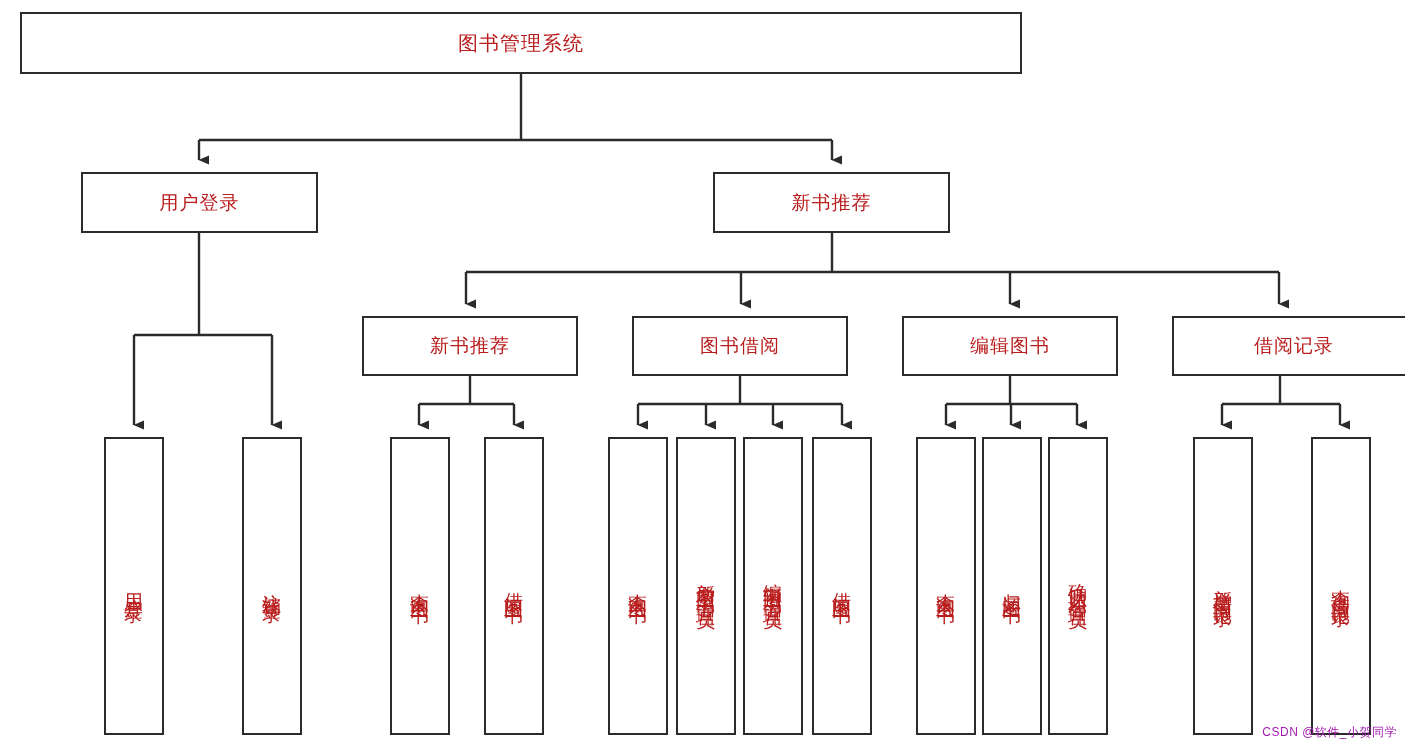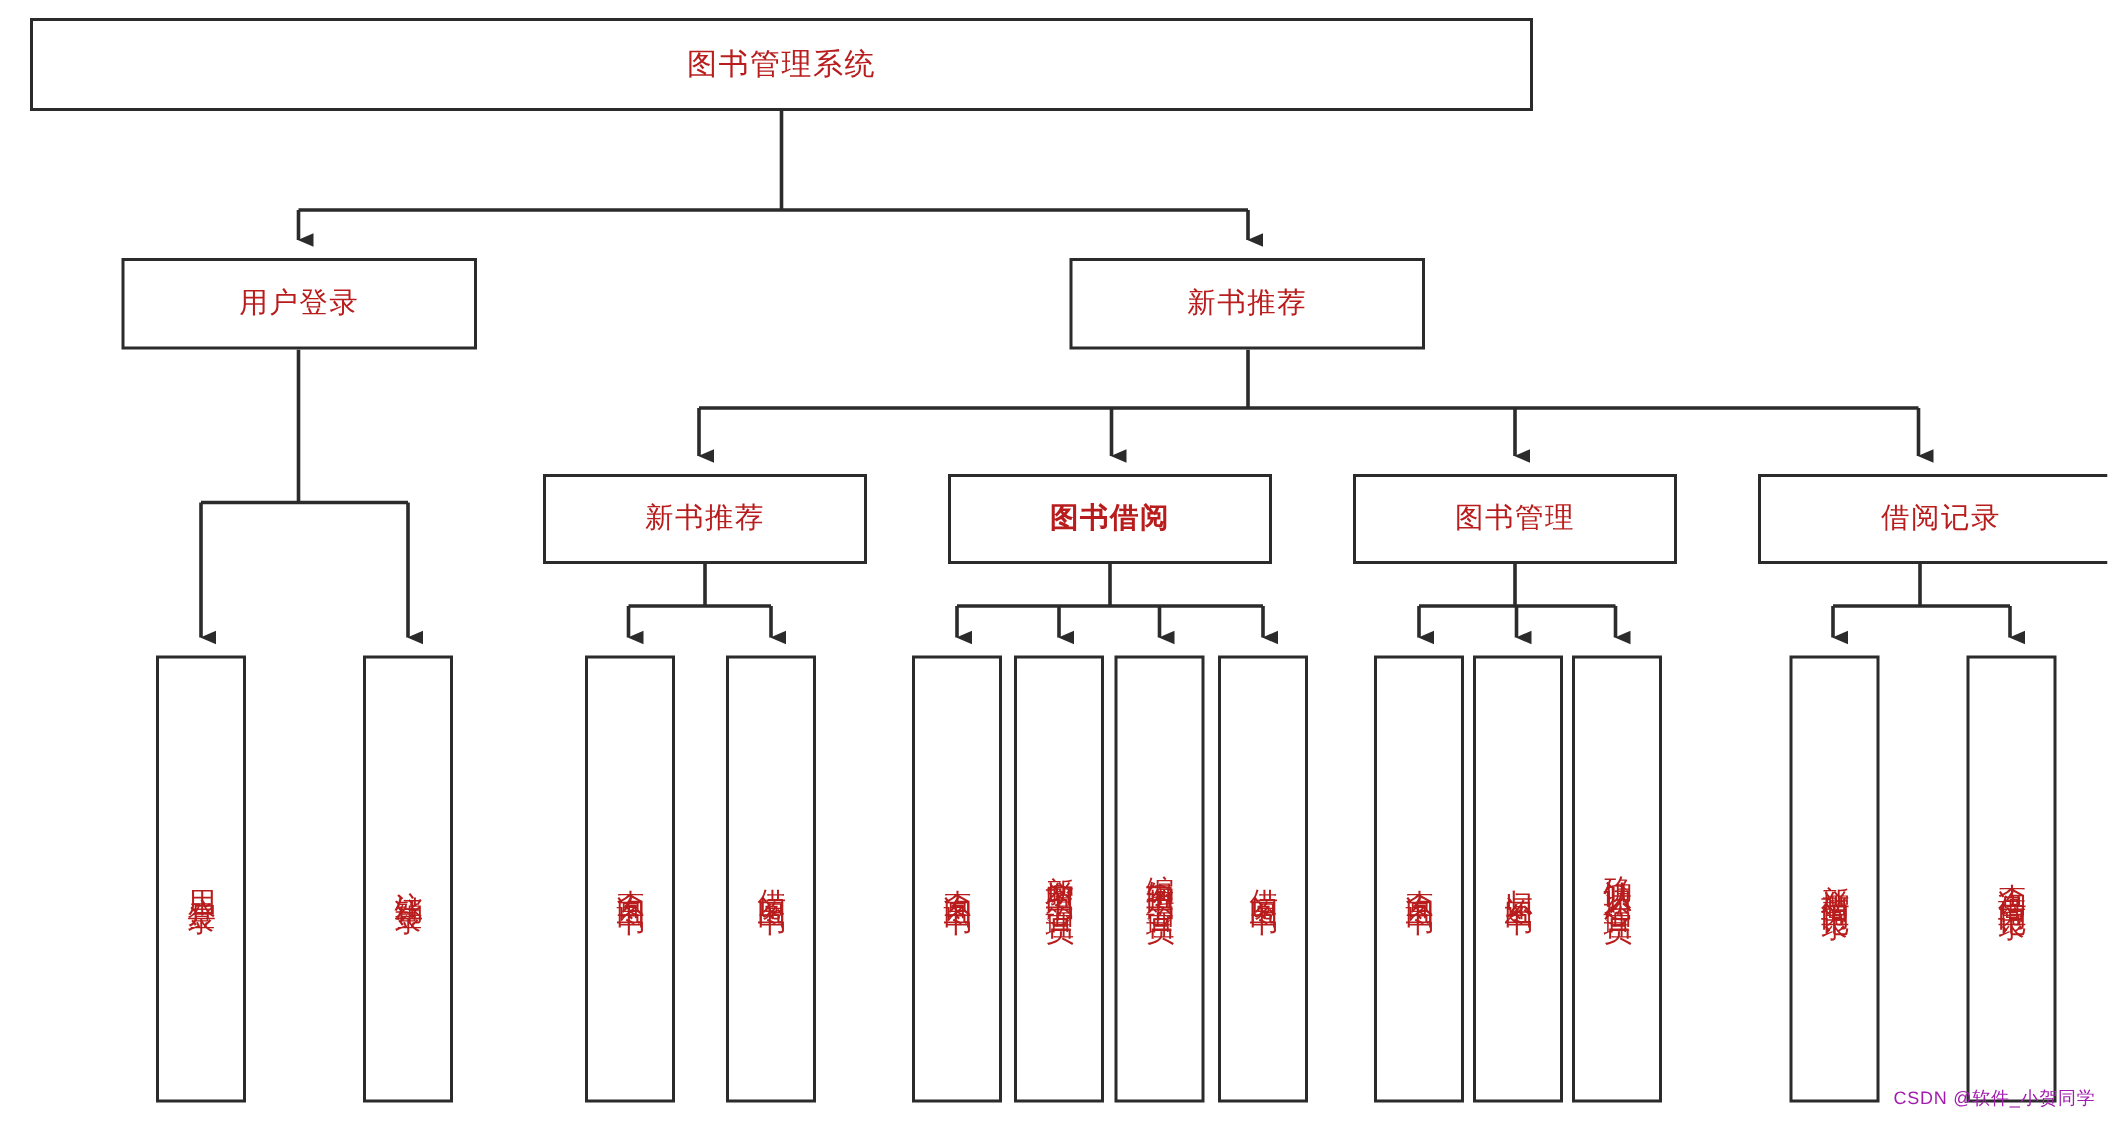--- a/index.html
+++ b/index.html
@@ -117,22 +117,22 @@
       <path d="M1340,404 L1340,425" marker-end="url(#arw)"></path>
     </g>
   </svg>
 
   <div class="node root" style="left:20px; top:12px; width:1002px; height:62px;">图书管理系统</div>
 
   <div class="node level1" style="left:81px; top:172px; width:237px; height:61px;">用户登录</div>
   <div class="node level1" style="left:713px; top:172px; width:237px; height:61px;">新书推荐</div>
 
   <div class="node level2" style="left:362px; top:316px; width:216px; height:60px;">新书推荐</div>
-  <div class="node level2" style="left:632px; top:316px; width:216px; height:60px;font-weight:bold;">图书借阅</div>
-  <div class="node level2" style="left:902px; top:316px; width:216px; height:60px;">图书管理</div>
+  <div class="node level2" style="left:632px; top:316px; width:216px; height:60px;">图书借阅</div>
+  <div class="node level2" style="left:902px; top:316px; width:216px; height:60px;">编辑图书</div>
   <div class="node level2" style="left:1172px; top:316px; width:244px; height:60px;font-family:Liberation Serif, serif;">借阅记录</div>
 
   <div class="node leaf" style="left:104px; top:437px; width:60px; height:298px;">
     <span class="vtext">用户登录</span>
   </div>
   <div class="node leaf" style="left:242px; top:437px; width:60px; height:298px;">
     <span class="vtext">注销登录</span>
   </div>
 
   <div class="node leaf" style="left:390px; top:437px; width:60px; height:298px;">

